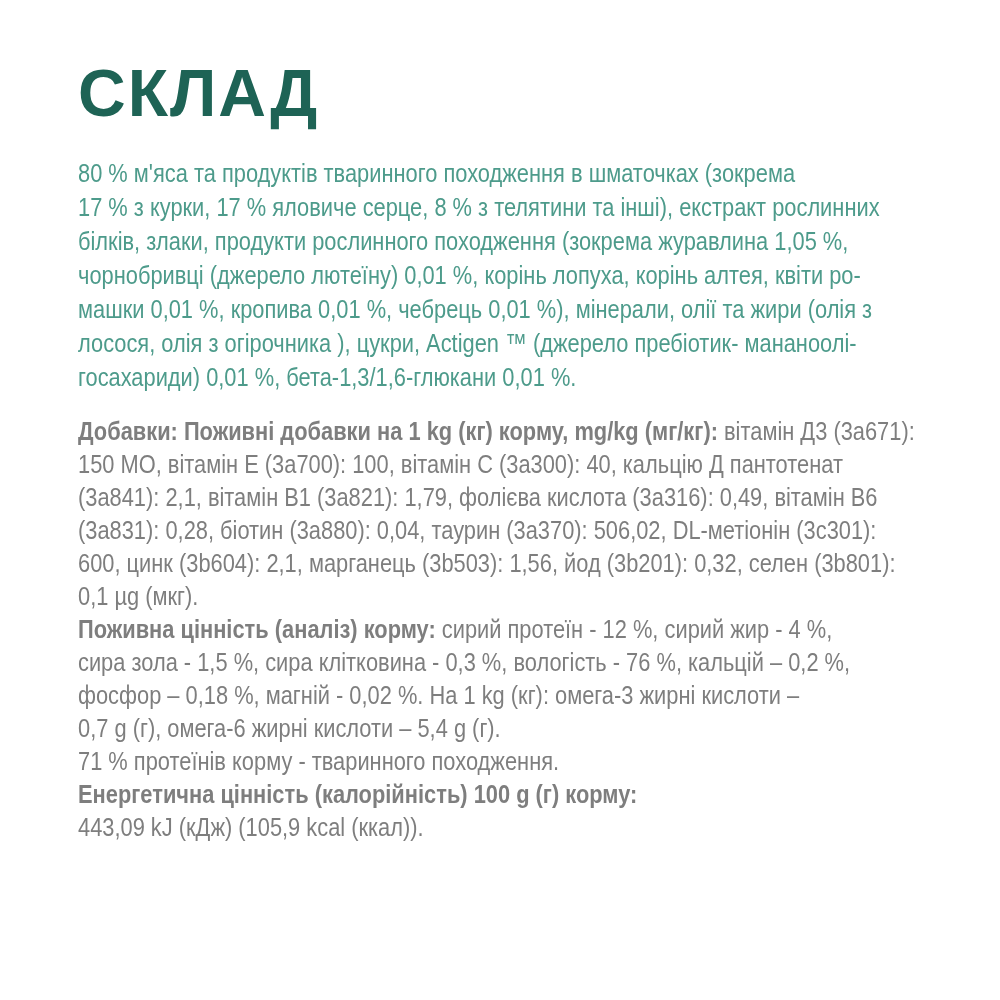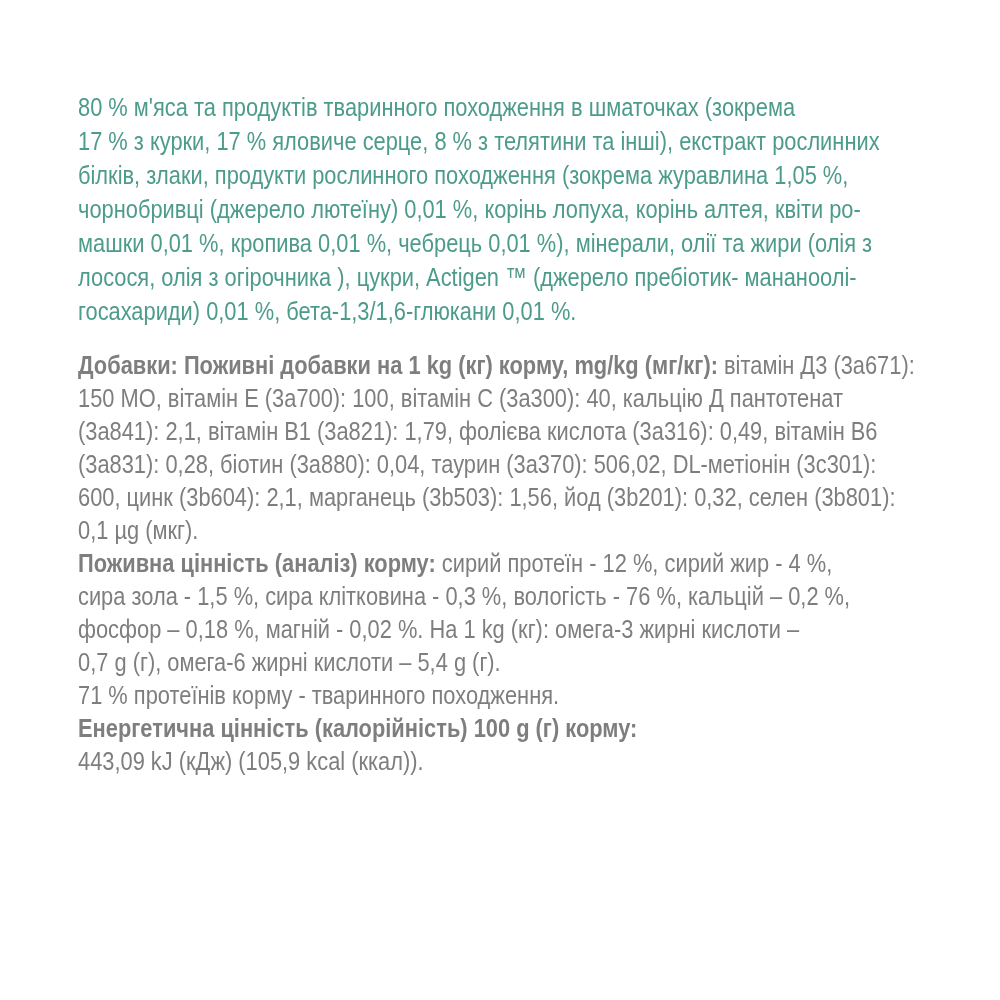--- a/index.html
+++ b/index.html
@@ -53,20 +53,21 @@
     margin-top: 21px;
     line-height: 33px;
     color: #7e7e7e;
   }
 </style>
 </head>
 <body style="background: rgb(255, 255, 255);">
 
 <div class="page">
   <div class="content">
+    <h1 class="title" style="color: rgb(30, 99, 85);">СКЛАД</h1>
     <div class="text-block sec-ingredients" style="color: rgb(77, 155, 139);">
         <div class="line">80 % м'яса та продуктів тваринного походження в шматочках (зокрема</div>
         <div class="line">17 % з курки, 17 % яловиче серце, 8 % з телятини та інші), екстракт рослинних</div>
         <div class="line">білків, злаки, продукти рослинного походження (зокрема журавлина 1,05 %,</div>
         <div class="line">чорнобривці (джерело лютеїну) 0,01 %, корінь лопуха, корінь алтея, квіти ро-</div>
         <div class="line">машки 0,01 %, кропива 0,01 %, чебрець 0,01 %), мінерали, олії та жири (олія з</div>
         <div class="line">лосося, олія з огірочника ), цукри, Actigen ™ (джерело пребіотик- мананоолі-</div>
         <div class="line">госахариди) 0,01 %, бета-1,3/1,6-глюкани 0,01 %.</div>
       </div>
     <div class="text-block sec-details" style="color: rgb(126, 126, 126);">

